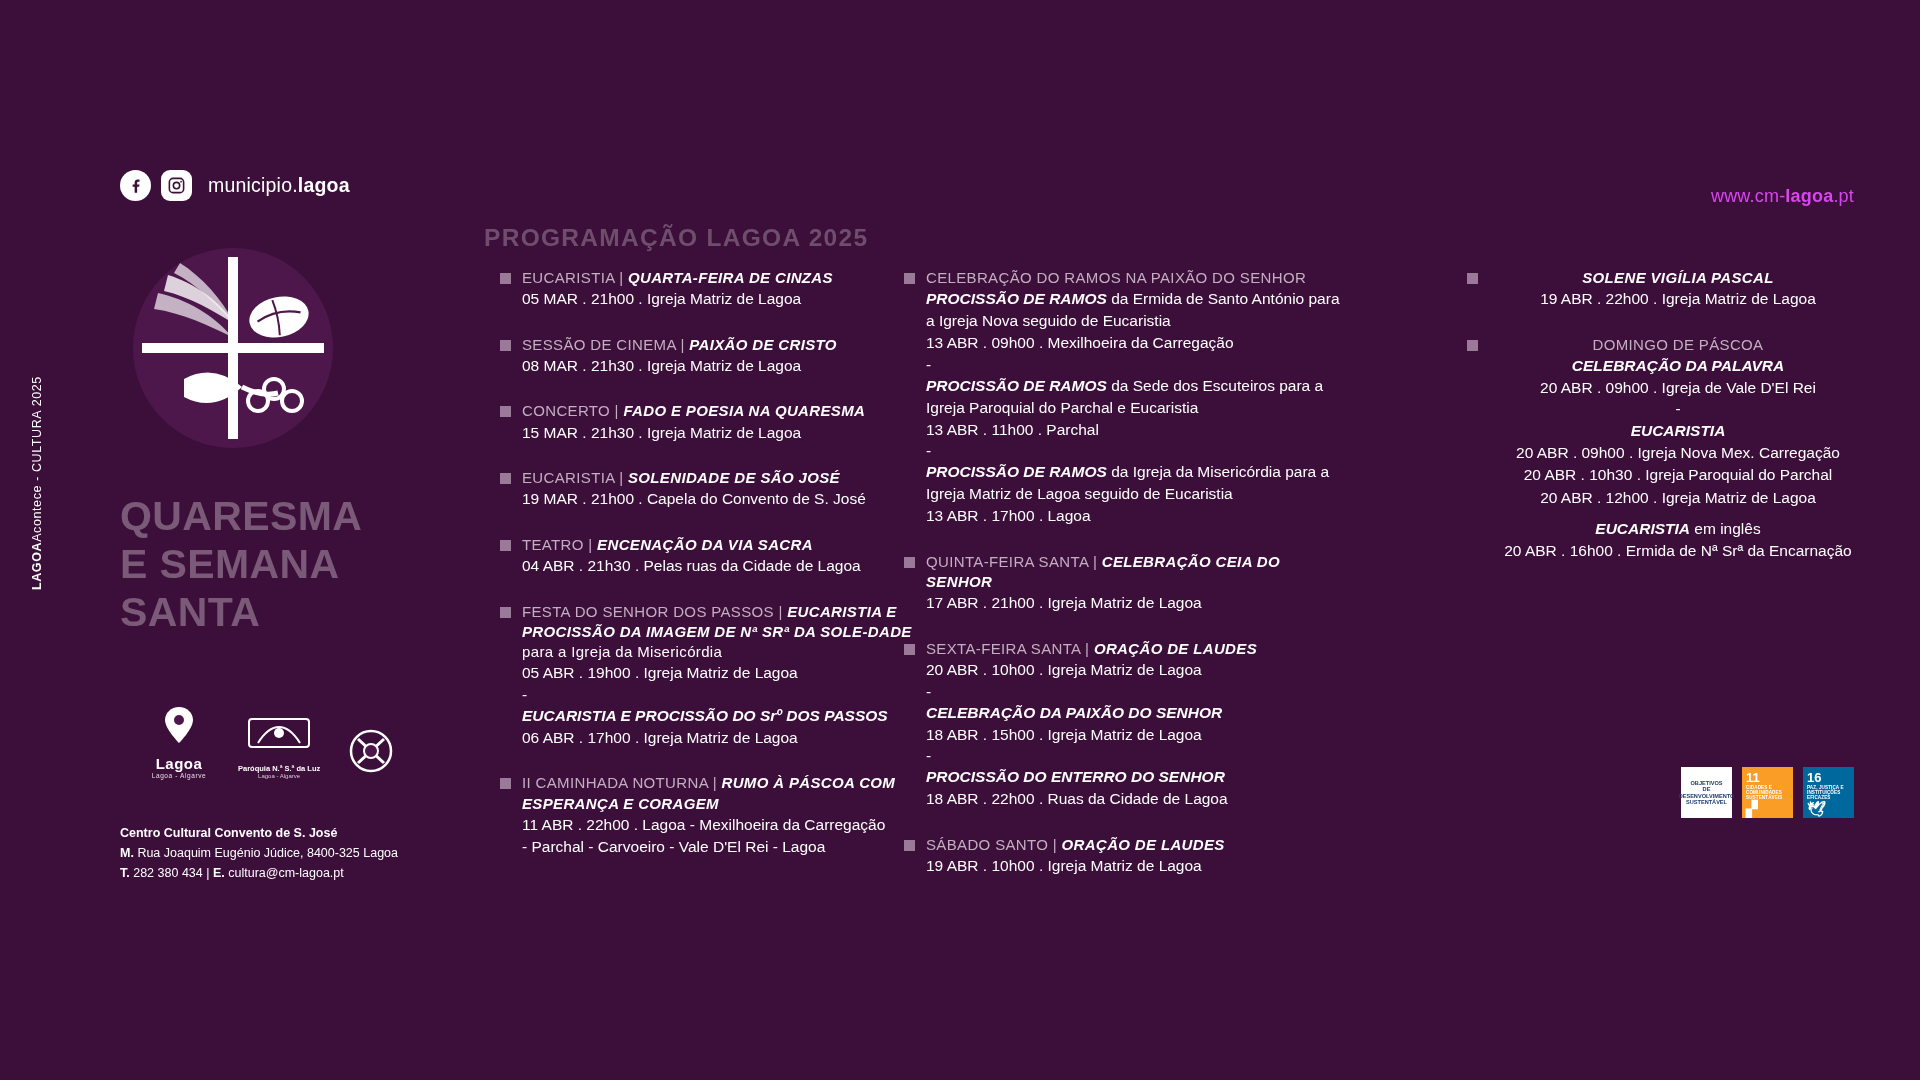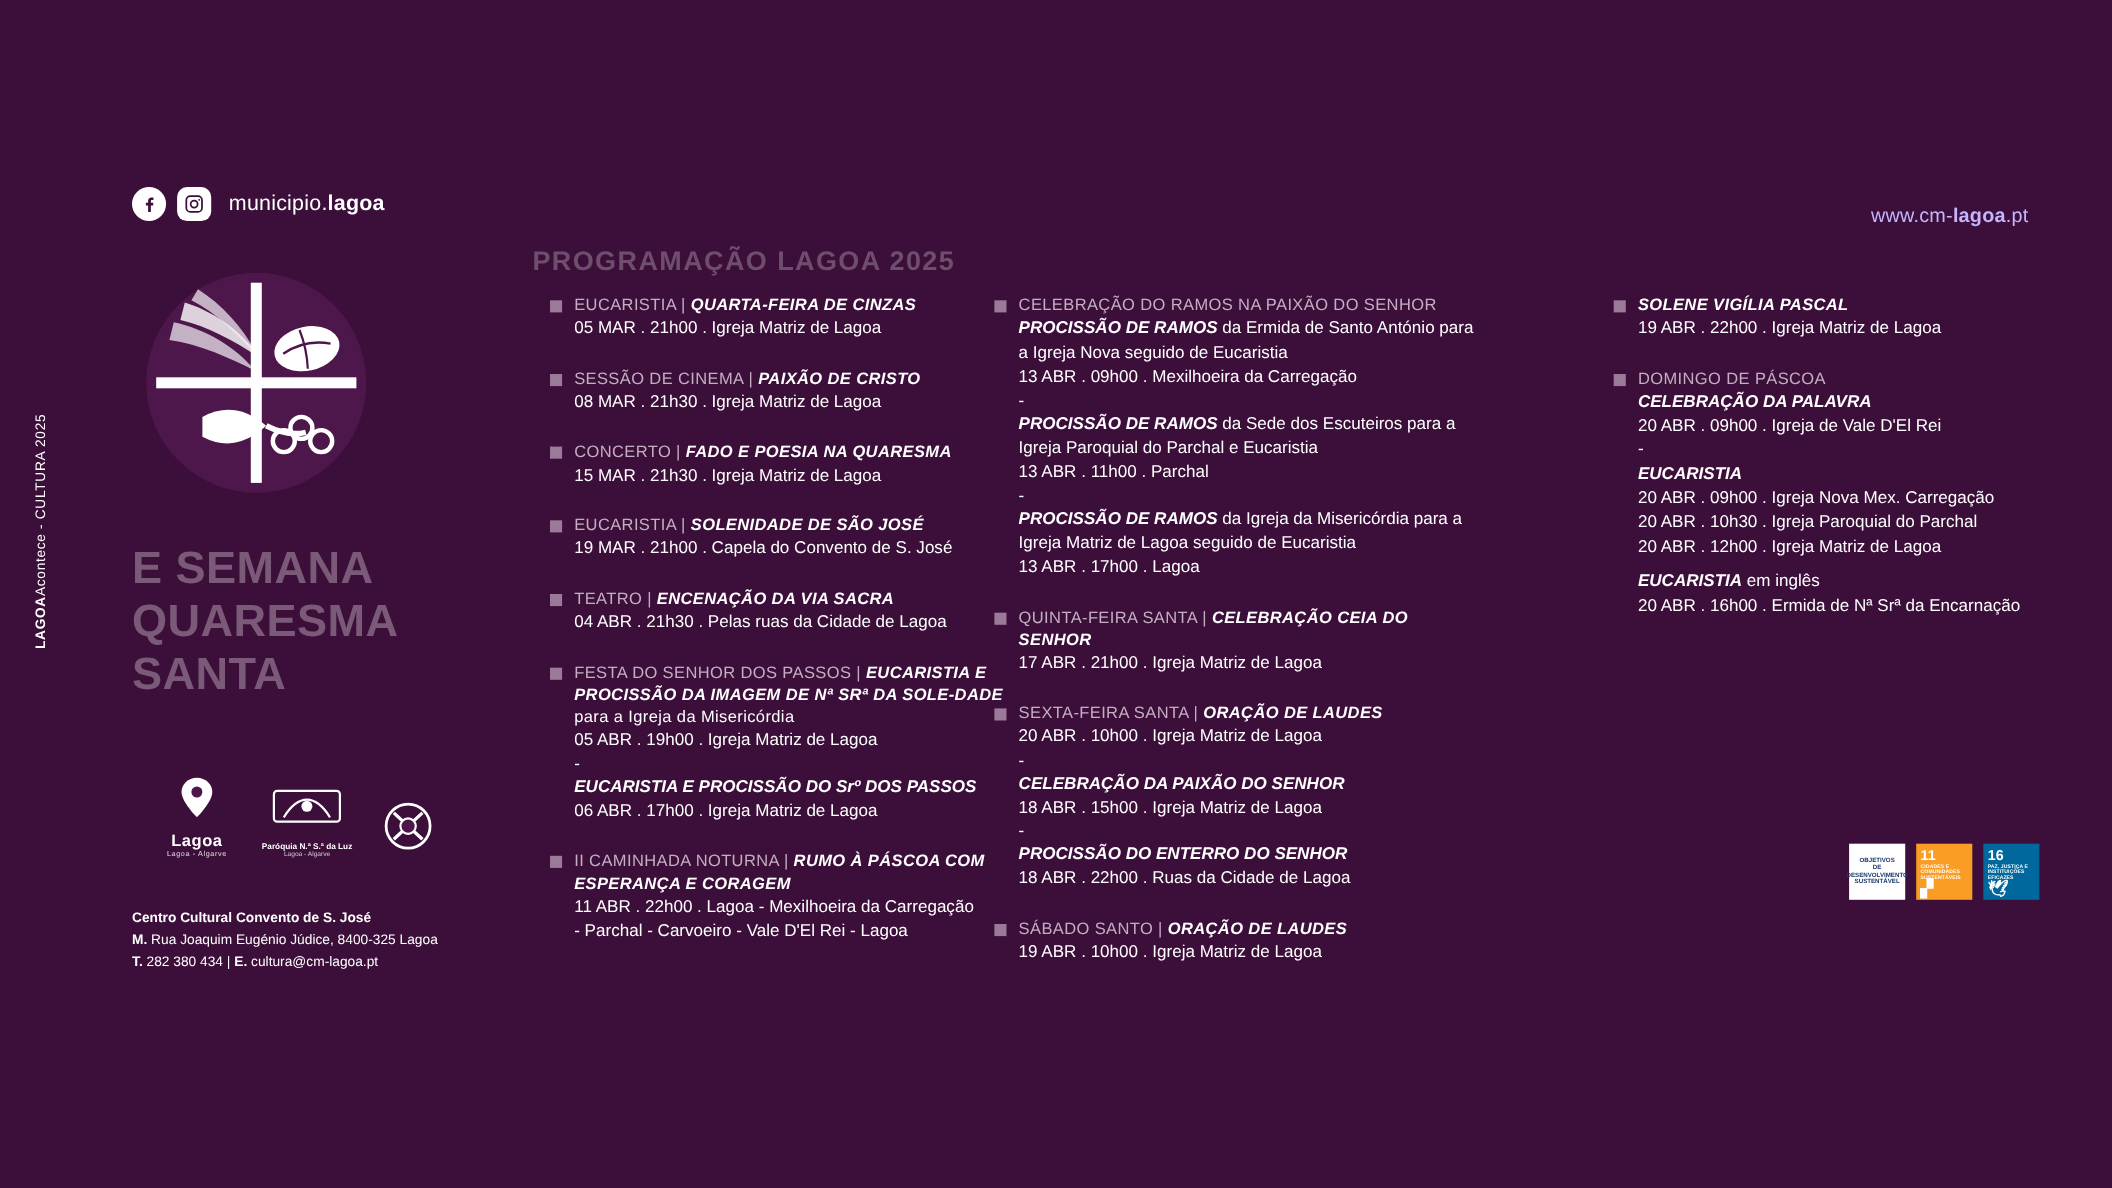--- a/index.html
+++ b/index.html
@@ -72,30 +72,30 @@
     color: #ffffff; font-size: 12.5px; letter-spacing: .6px;
     white-space: nowrap;
   }
   .side-vertical b { font-weight: bold; }
   
   .prog-title {
     position: absolute; left: 484px; top: 224px;
     color: #6f4e6d; font-size: 24.5px; font-weight: bold; letter-spacing: 1.3px;
   }
   .site-url {
-    position: absolute; right: 76px; top: 186px;
-    color: #c4b5fd; font-size: 18px; letter-spacing: .2px;
+    position: absolute; right: 66px; top: 186px;
+    color: #d946ef; font-size: 18px; letter-spacing: .2px;
   }
   .site-url b { font-weight: bold; }
   
   .cols { position: absolute; left: 484px; top: 268px; width: 1360px; }
   .col { position: absolute; top: 0; }
   .col-1 { left: 16px; width: 420px; }
   .col-2 { left: 420px; width: 440px; }
-  .col-3 { left: 983px; width: 400px; }
+  .col-3 { left: 983px; width: 400px; text-align: center; }
   .entry { position: relative; margin-bottom: 24px; }
   .bullet {
     position: absolute; left: 0; top: 5px;
     width: 11px; height: 11px; background: #9b7a99;
   }
   .entry-body { padding-left: 22px; }
   .e-head {
     font-size: 15px; line-height: 1.35; color: #c3aec2;
     letter-spacing: .35px;
   }
@@ -178,22 +178,22 @@
         </g>
         <g fill="none" stroke="#ffffff" stroke-width="4">
           <circle cx="150" cy="150" r="10"></circle>
           <circle cx="168" cy="162" r="10"></circle>
           <circle cx="134" cy="162" r="10"></circle>
         </g>
       </svg>
     </div>
 
     <div class="poster-title">
+      <div>QUARESMA</div>
       <div>E SEMANA</div>
-      <div>QUARESMA</div>
       <div>SANTA</div>
     </div>
 
     <div class="logos-row">
       <div class="logo-box">
         <svg width="62" height="46" viewBox="0 0 62 46">
           <path d="M31 2c-8 0-14 6-14 13 0 9 14 23 14 23s14-14 14-23c0-7-6-13-14-13z" fill="#ffffff"></path>
           <circle cx="31" cy="15" r="5" fill="#4e174c"></circle>
         </svg>
         <div class="logo-lagoa-txt">Lagoa</div>

